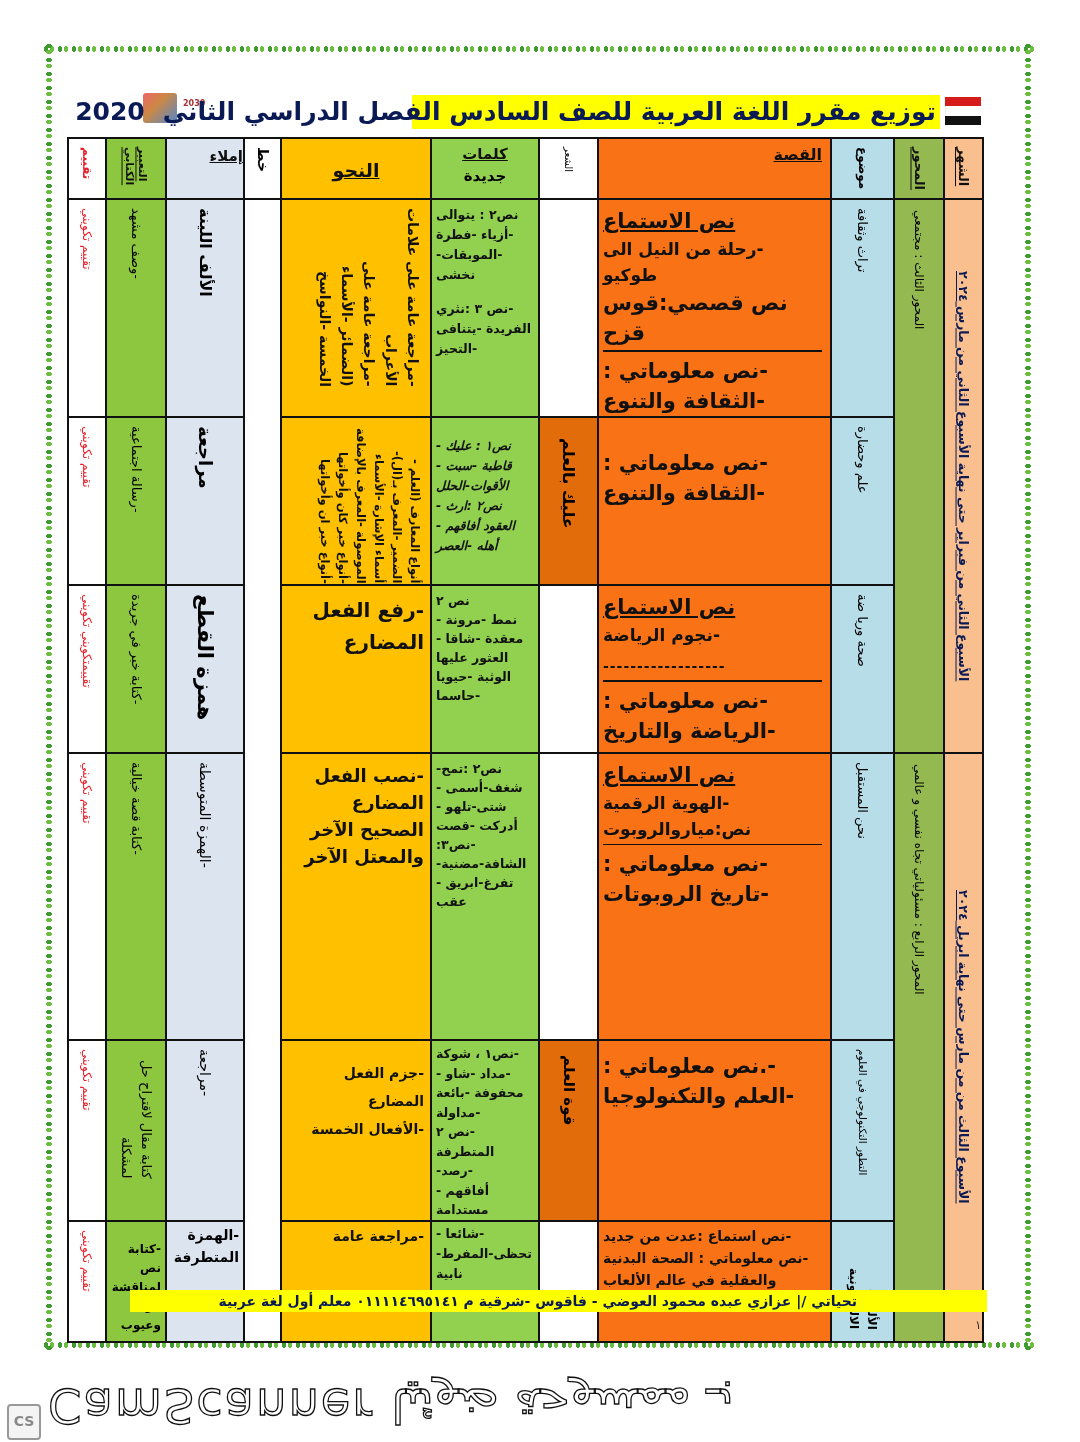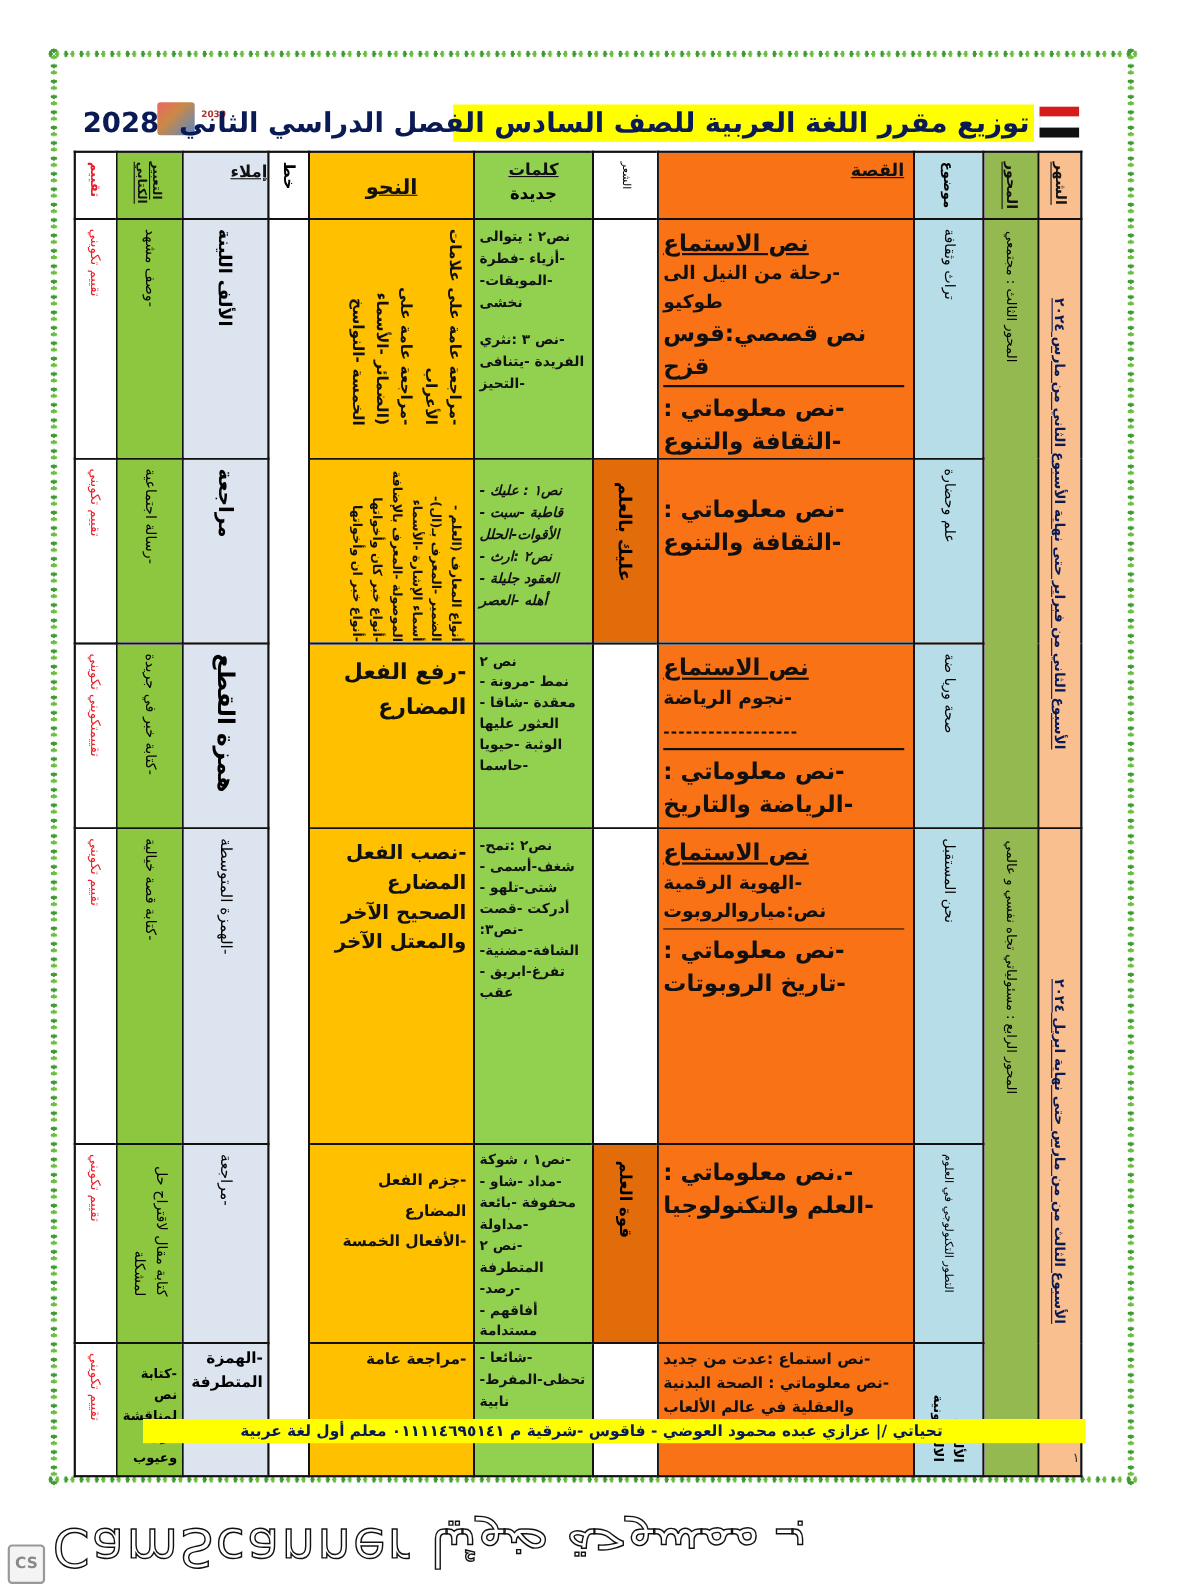--- a/index.html
+++ b/index.html
@@ -83,21 +83,21 @@
     <div class="b"></div>
 </div>
 <div class="logo">
   <div class="pic"></div>
   <div class="vis">2030</div>
 </div>
 
 <div class="title-wrap">
   <div class="title-hl"></div>
   <div class="title">
-    <span>توزيع  مقرر اللغة العربية للصف السادس الفصل الدراسي الثاني</span><span class="yr">2028</span>
+    <span>توزيع  مقرر اللغة العربية للصف السادس الفصل الدراسي الثاني</span><span class="yr">2020</span>
   </div>
 </div>
 
 <table class="plan">
   <colgroup>
     <col style="width:39px">
       <col style="width:50px">
       <col style="width:63px">
       <col style="width:233px">
     <col style="width:59px">
@@ -213,21 +213,21 @@
     </td>
     <td class="c-poem filled">
           <span class="vert" style="font-size:16px;font-weight:bold;top:20px">عليك بالعلم</span>
         </td>
     <td class="c-words">
       <div class="words" style="font-style:italic;padding-top:18px">
         <div>نص١ : عليك -</div>
             <div>قاطبة -سبت -</div>
         <div>الأقوات-الحلل</div>
             <div>نص٢ :ارث -</div>
-        <div>العقود جليلة -</div>
+        <div>العقود أفاقهم -</div>
             <div>أهله -العصر</div>
       </div>
     </td>
     <td class="c-grammar">
       <div style="writing-mode:vertical-rl;position:absolute;right:6px;top:10px;font-size:11.5px;line-height:18px;font-weight:bold;white-space:nowrap;color:#111">
         <div>أنواع المعارف (العلم -</div>
             <div>الضمير -المعرف بـ(ال)-</div>
         <div>أسماء الإشارة -الأسماء</div>
             <div>الموصولة -المعرف بالإضافة</div>
         <div>-أنواع خبر كان وأخواتها</div>

